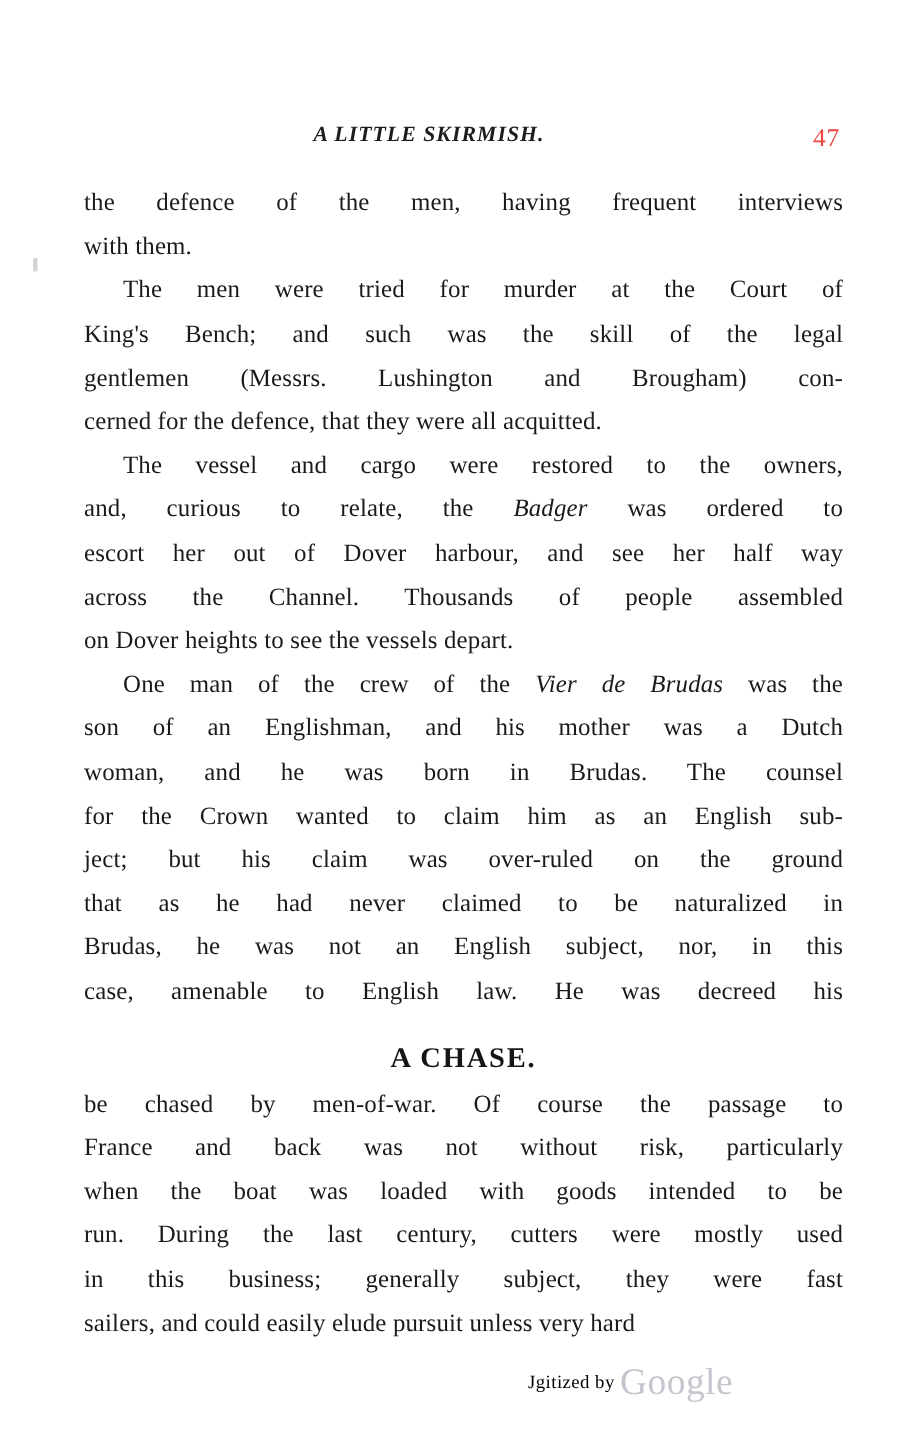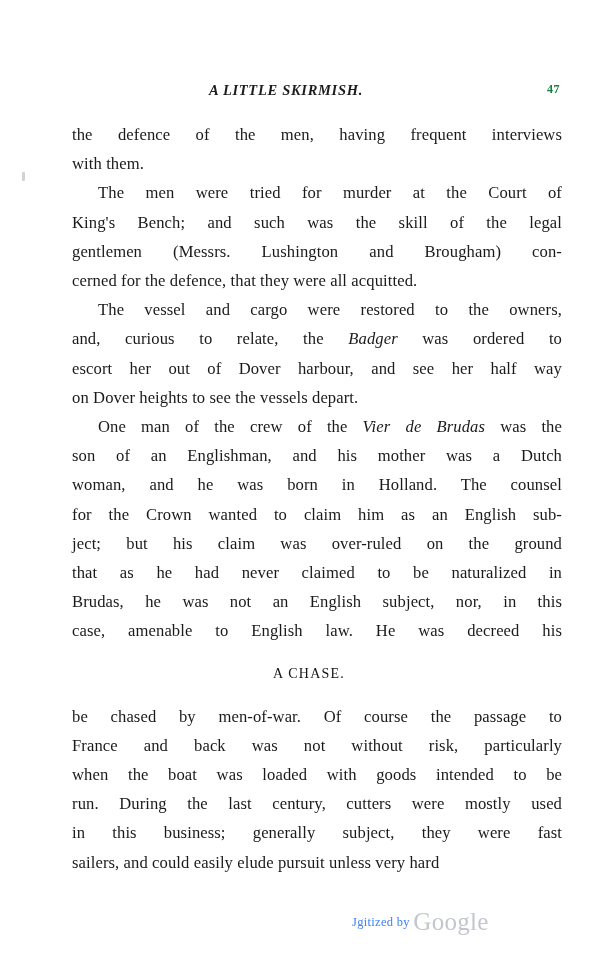--- a/index.html
+++ b/index.html
@@ -42,24 +42,24 @@
     font-weight: bold;
     font-size: 14.5px;
     letter-spacing: 0.7px;
     color: #1c1c1c;
   }
 
   .folio {
     position: absolute;
     right: 0;
     top: 0;
-    font-weight: bold;
-    font-size: 12px;
+    font-weight: normal;
+    font-size: 17px;
     letter-spacing: 0.5px;
-    color: #15803d;
+    color: #ef4444;
   }
 
   .body-block {
     position: absolute;
     left: 56px;
     top: 120px;
     width: 506px;
   }
 
   p.para {
@@ -70,31 +70,31 @@
     color: #1a1a1a;
     letter-spacing: 0.1px;
   }
 
   p.para .indent-first {
     display: inline-block;
     width: 26px;
   }
 
   .section-title {
-    margin: 20px 0 20px 0;
+    margin: 20px 0 4px 0;
     text-align: center;
-    font-size: 14px;
+    font-size: 19px;
     letter-spacing: 1.2px;
     color: #151515;
+    font-weight: bold;
   }
 
   .line {
     display: block;
     white-space: nowrap;
-    margin-left: 16px;
   }
   .line.justified {
     text-align: justify;
     text-align-last: justify;
   }
   .line.last {
     text-align: center;
     text-align-last: left;
   }
 
@@ -107,21 +107,21 @@
     left: 352px;
     top: 908px;
     width: 190px;
     height: 34px;
     color: #b9bdc4;
     font-size: 14px;
     white-space: nowrap;
   }
   .watermark .wm-small {
     font-size: 12.5px;
-    color: #3b82f6;
+    color: #000000;
     letter-spacing: 0.3px;
     vertical-align: 4px;
   }
   .watermark .wm-google {
     font-size: 25px;
     font-family: Liberation Serif, serif;
     color: #c3c7cd;
     letter-spacing: 0.3px;
   }
 
@@ -158,27 +158,28 @@
       <span class="line justified"><span class="indent-first"></span><span>The men were tried for murder at the Court of</span></span>
       <span class="line justified">King's Bench; and such was the skill of the legal</span>
       <span class="line justified">gentlemen (Messrs. Lushington and Brougham) con-</span>
       <span class="line last">cerned for the defence, that they were all acquitted.</span>
     </p>
 
     <p class="para">
       <span class="line justified"><span class="indent-first"></span><span>The vessel and cargo were restored to the owners,</span></span>
       <span class="line justified">and, curious to relate, the <i>Badger</i> was ordered to</span>
       <span class="line justified">escort her out of Dover harbour, and see her half way</span>
+      <span class="line justified">across the Channel.   Thousands of people assembled</span>
       <span class="line last">on Dover heights to see the vessels depart.</span>
     </p>
 
     <p class="para">
       <span class="line justified"><span class="indent-first"></span>One man of the crew of the <i>Vier de Brudas</i> was the</span>
       <span class="line justified">son of an Englishman, and his mother was a Dutch</span>
-      <span class="line justified">woman, and he was born in Holland.   The counsel</span>
+      <span class="line justified">woman, and he was born in Brudas.   The counsel</span>
       <span class="line justified">for the Crown wanted to claim him as an English sub-</span>
       <span class="line justified">ject; but his claim was over-ruled on the ground</span>
       <span class="line justified">that as he had never claimed to be naturalized in</span>
       <span class="line justified">Brudas, he was not an English subject, nor, in this</span>
       <span class="line justified">case, amenable to English law.   He was decreed his</span>
     </p>
 
     <div class="section-title">A CHASE.</div>
 
     <p class="para">

